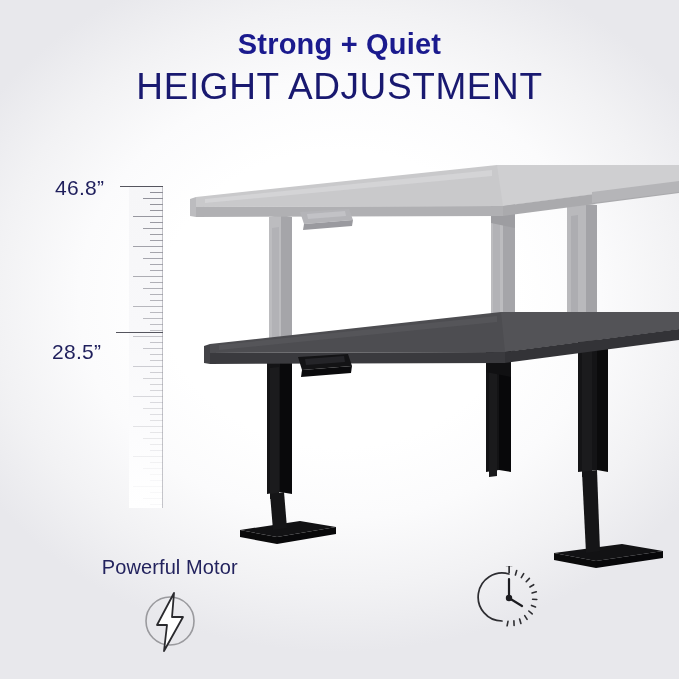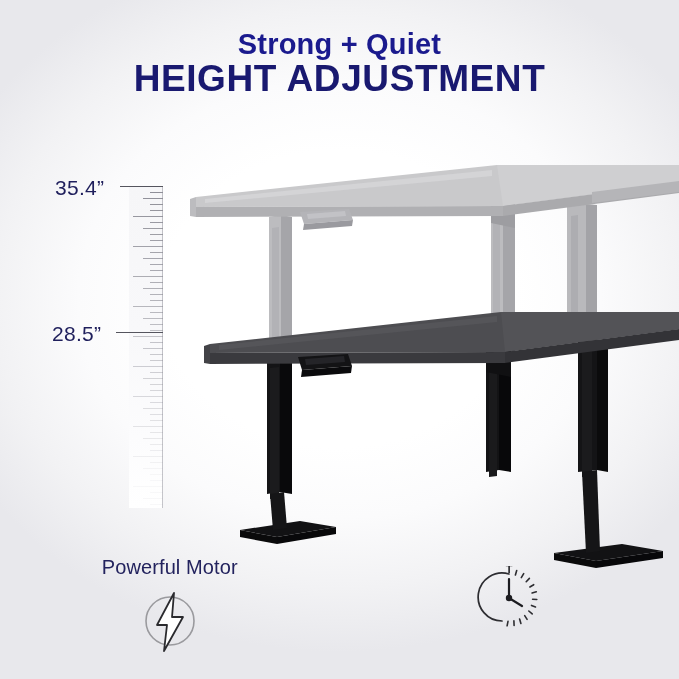--- a/index.html
+++ b/index.html
@@ -33,23 +33,23 @@
   }
   .title-main {
     font-size: 29px;
     font-weight: 700;
     color: #1a1a8e;
     letter-spacing: 0.2px;
     line-height: 1.0;
     white-space: nowrap;
   }
   .title-sub {
-    margin-top: 1px;
+    margin-top: 9px;
     font-size: 37px;
-    font-weight: 700;
+    font-weight: 400;
     color: #191970;
     letter-spacing: 0.6px;
     line-height: 1.0;
     white-space: nowrap;
   }
 
   
   .ruler {
     position: absolute;
     left: 129px;
@@ -88,21 +88,21 @@
   .meas-label {
     position: absolute;
     color: #1f1f5c;
     font-size: 21px;
     font-weight: 400;
     letter-spacing: 0.3px;
     white-space: nowrap;
     user-select: none;
   }
   .meas-top    { left: 55px; top: 176px; }
-  .meas-bottom { left: 52px; top: 322px; }
+  .meas-bottom { left: 52px; top: 340px; }
 
   
   .desk-svg {
     position: absolute;
     left: 0;
     top: 0;
     width: 679px;
     height: 679px;
   }
 
@@ -236,21 +236,21 @@
       </g>
 
       <g>
         <polygon points="298,357 348,354 352,366 302,370" fill="#131315"></polygon>
         <polygon points="302,370 352,366 351,373 301,377" fill="#0a0a0c"></polygon>
         <polygon points="305,359 344,356 345,362 306,365" fill="#242428"></polygon>
       </g>
     </g>
   </svg>
 
-  <div class="meas-label meas-top">35.4”</div>
+  <div class="meas-label meas-top">46.8”</div>
   <div class="meas-label meas-bottom">28.5”</div>
 
   <div class="ruler">
     <div class="ruler-body"></div>
     <div id="tick-host">
         <div class="tick major" style="top: 0px; opacity: 1;"></div>
         <div class="tick minor" style="top: 6px; opacity: 0.98;"></div>
         <div class="tick mid" style="top: 12px; opacity: 0.961;"></div>
         <div class="tick minor" style="top: 18px; opacity: 0.941;"></div>
         <div class="tick minor" style="top: 24px; opacity: 0.922;"></div>

